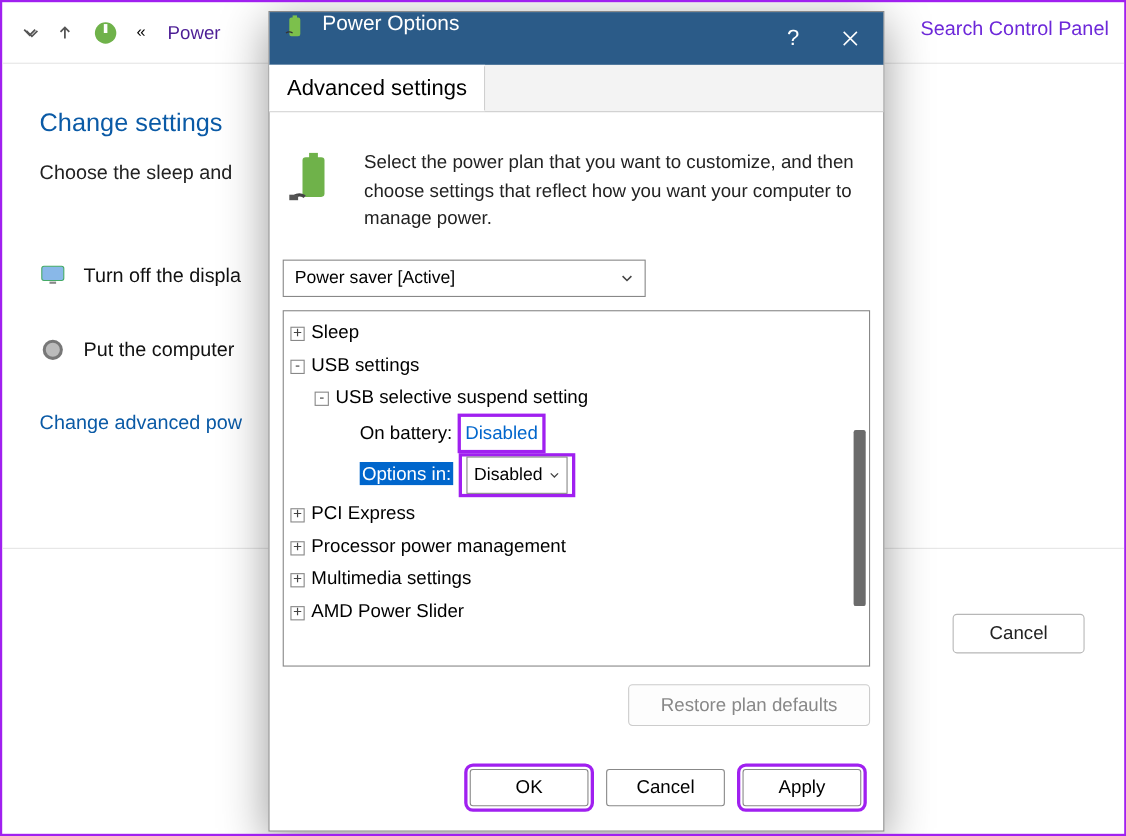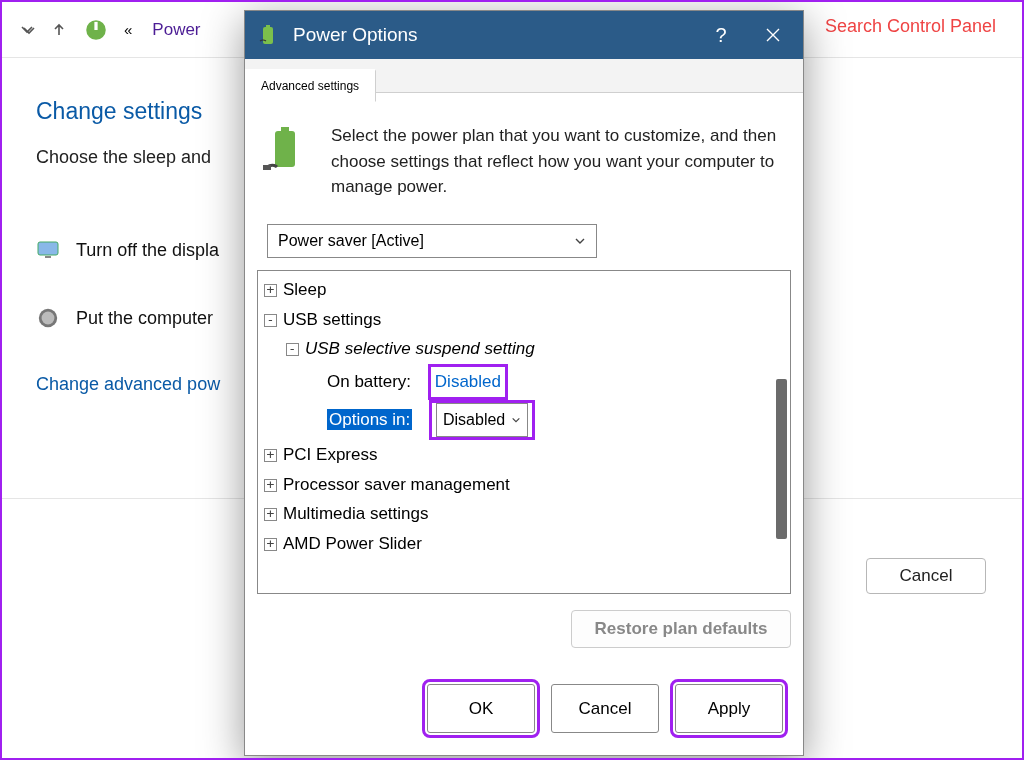--- a/index.html
+++ b/index.html
@@ -38,23 +38,23 @@
     display:inline-flex; align-items:center; justify-content:center;
   }
   .bg-breadcrumb {
     flex: 0 0 auto;
     color: #4c1d95;
     font-size: 17px;
     margin-left: 6px;
   }
   .bg-search {
     position: absolute;
-    right: 26px;
+    right: 14px;
     top: 14px;
-    color: #ef4444;
+    color: #6d28d9;
     font-size: 18px;
   }
 
   .bg-body {
     position: absolute;
     left: 0; top: 56px; right: 0; bottom: 0;
     padding: 30px 34px;
   }
   .bg-title {
     color: #0a5aa6;
@@ -109,21 +109,20 @@
     box-shadow: 0 10px 40px rgba(0,0,0,0.4);
     border: 1px solid #888;
     display:flex;
     flex-direction:column;
   }
   .dlg-titlebar {
     height: 48px;
     background: #2b5b88;
     color: #fff;
     display:flex;
-    align-items:center;
     padding: 0 10px;
     gap: 12px;
     font-size: 19px;
   }
   .dlg-title-icon {
     width:26px; height:26px; display:flex; align-items:center; justify-content:center;
   }
   .dlg-titlebar-spacer { flex:1; }
   .dlg-title-btn {
     width: 40px; height: 48px; display:flex; align-items:center; justify-content:center;
@@ -133,23 +132,23 @@
   .dlg-tabs {
     display:flex;
     border-bottom: 1px solid #cfcfcf;
     background:#f3f3f3;
   }
   .dlg-tab {
     padding: 8px 16px;
     background:#fff;
     border-right:1px solid #cfcfcf;
     border-top: 2px solid #fff;
-    font-size: 12px;
+    font-size: 20px;
     position:relative;
-    top:10px;
+    top:0;
     border-bottom: 1px solid #fff;
   }
 
   .dlg-content {
     flex:1;
     padding: 20px 12px 10px;
     display:flex;
     flex-direction:column;
     overflow:hidden;
     justify-content:center;
@@ -164,21 +163,20 @@
 
   .plan-select {
     width: 330px;
     height: 34px;
     border:1px solid #888;
     padding: 4px 10px;
     font-size:16px;
     background:#fff;
     display:flex; align-items:center; justify-content:space-between;
     margin-bottom: 12px;
-    margin-left: 10px;
   }
 
   .tree-box {
     border:1px solid #888;
     height: 324px;
     overflow:hidden;
     position:relative;
     font-size: 17px;
   }
   .tree-inner {
@@ -200,63 +198,61 @@
     width:13px; height:13px;
     border:1px solid #888;
     margin-right: 6px;
     text-align:center;
     line-height:10px;
     font-size:13px;
     color:#444;
     vertical-align: 1px;
     font-family: monospace;
   }
-  .ind1 { padding-left: 22px; font-style: italic; }
+  .ind1 { padding-left: 22px; }
   .ind2nl { padding-left: 63px; }
   .sel-label {
     background:#0066cc;
     color:#fff;
     padding: 1px 2px;
   }
   .hl {
     border: 3px solid #a020f0;
     display:inline-block;
     padding: 0 4px;
-    margin-left: 12px;
   }
   .val-link { color:#0066cc; }
   .val-select {
     border:1px solid #888;
     display:inline-flex;
     align-items:center;
     gap:6px;
     padding: 2px 6px;
     font-size:16px;
   }
 
   .restore-btn {
     align-self:flex-end;
     margin-top: 16px;
     width: 220px; height:38px;
     border:1px solid #ccc;
     background:#fdfdfd;
     color:#888;
     font-size:17px;
     border-radius:4px;
-    font-weight:bold;
   }
 
   .dlg-footer {
     display:flex;
     justify-content:flex-end;
     gap: 16px;
     padding: 16px 20px 22px;
   }
   .dlg-btn {
-    width: 108px; height:49px;
+    width: 108px; height:34px;
     border:1px solid #888;
     background:#fff;
     font-size:17px;
     border-radius:3px;
   }
   .btn-hl {
     outline: 3px solid #a020f0;
     outline-offset: 2px;
   }
 </style>
@@ -375,21 +371,21 @@
           <span class="hl">
             <span class="val-select">
               <span>Disabled</span>
               <svg width="10" height="10" viewBox="0 0 12 12">
                   <path d="M2 4l4 4 4-4" fill="none" stroke="#444" stroke-width="1.4"></path>
                 </svg>
             </span>
           </span>
         </div>
         <div class="tn"><span class="expander">+</span><span>PCI Express</span></div>
-        <div class="tn"><span class="expander">+</span><span>Processor saver management</span></div>
+        <div class="tn"><span class="expander">+</span><span>Processor power management</span></div>
         <div class="tn"><span class="expander">+</span><span>Multimedia settings</span></div>
         <div class="tn"><span class="expander">+</span><span>AMD Power Slider</span></div>
 
       </div>
       <div class="tree-scroll"></div>
     </div>
 
     <button class="restore-btn">Restore plan defaults</button>
   </div>
 

